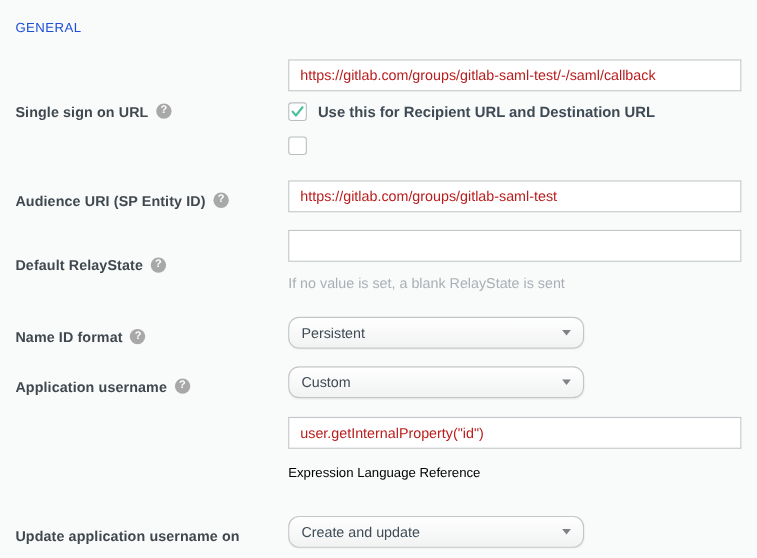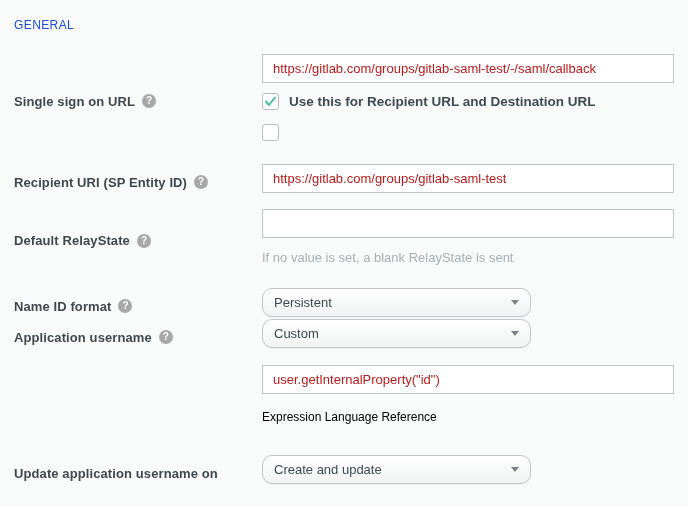--- a/index.html
+++ b/index.html
@@ -118,21 +118,21 @@
     color: #000000;
     font-size: 12px;
     text-decoration: none;
     cursor: pointer;
   }
 
   .mt-sso { margin-top: 0; }
   .mt-audience { margin-top: 23px; }
   .mt-relay { margin-top: 16px; }
   .mt-nameid { margin-top: 23px; }
-  .mt-appuser { margin-top: 2px; }
+  .mt-appuser { margin-top: 16px; }
   .mt-expr { margin-top: 17px; }
   .mt-link { margin-top: 13px; }
   .mt-update { margin-top: 30px; }
 </style>
 </head>
 <body>
 
 <div class="page">
 
   <div class="section-title">GENERAL</div>
@@ -153,21 +153,21 @@
         <span class="checkbox-label">Use this for Recipient URL and Destination URL</span>
       </div>
       <div class="checkbox-row second">
         <span class="checkbox"></span>
       </div>
     </div>
   </div>
 
   <div class="row mt-audience">
     <div class="label-col">
-      <span class="field-label">Recipient URI (SP Entity ID)</span>
+      <span class="field-label">Audience URI (SP Entity ID)</span>
       <span class="help-icon">?</span>
     </div>
     <div class="control-col">
       <input class="text-input" type="text" value="https://gitlab.com/groups/gitlab-saml-test" style="">
     </div>
   </div>
 
   <div class="row mt-relay">
     <div class="label-col">
       <span class="field-label">Default RelayState</span>

